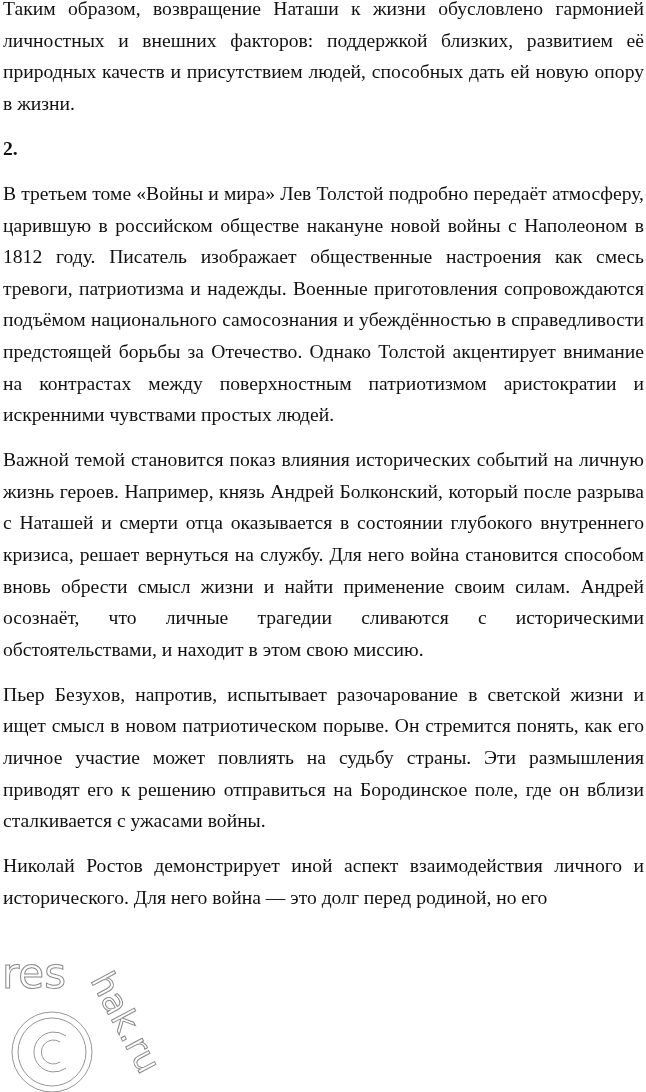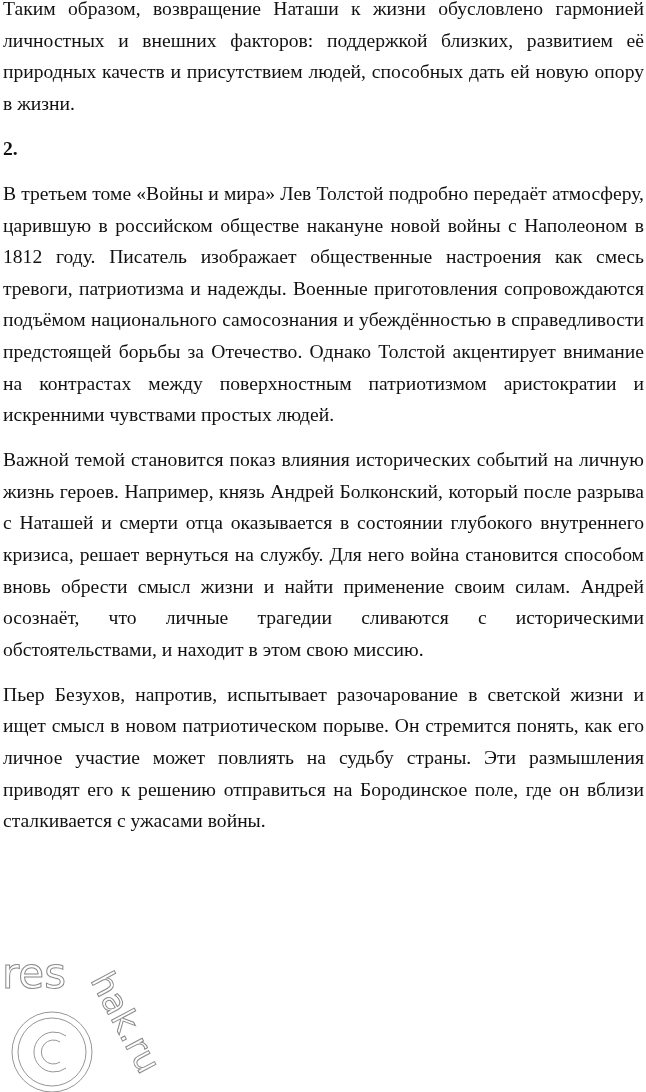--- a/index.html
+++ b/index.html
@@ -42,20 +42,21 @@
 </style>
 </head>
 <body>
 
 <div class="page">
   <p>Таким образом, возвращение Наташи к жизни обусловлено гармонией личностных и внешних факторов: поддержкой близких, развитием её природных качеств и присутствием людей, способных дать ей новую опору в жизни.</p>
   <p class="heading">2.</p>
   <p>В третьем томе «Войны и мира» Лев Толстой подробно передаёт атмосферу, царившую в российском обществе накануне новой войны с Наполеоном в 1812 году. Писатель изображает общественные настроения как смесь тревоги, патриотизма и надежды. Военные приготовления сопровождаются подъёмом национального самосознания и убеждённостью в справедливости предстоящей борьбы за Отечество. Однако Толстой акцентирует внимание на контрастах между поверхностным патриотизмом аристократии и искренними чувствами простых людей.</p>
   <p>Важной темой становится показ влияния исторических событий на личную жизнь героев. Например, князь Андрей Болконский, который после разрыва с Наташей и смерти отца оказывается в состоянии глубокого внутреннего кризиса, решает вернуться на службу. Для него война становится способом вновь обрести смысл жизни и найти применение своим силам. Андрей осознаёт, что личные трагедии сливаются с историческими обстоятельствами, и находит в этом свою миссию.</p>
   <p>Пьер Безухов, напротив, испытывает разочарование в светской жизни и ищет смысл в новом патриотическом порыве. Он стремится понять, как его личное участие может повлиять на судьбу страны. Эти размышления приводят его к решению отправиться на Бородинское поле, где он вблизи сталкивается с ужасами войны.</p>
+  <p>Николай Ростов демонстрирует иной аспект взаимодействия личного и исторического. Для него война — это долг перед родиной, но его</p>
 </div>
 
 <div class="watermark">
   <svg width="200" height="140" viewBox="0 0 200 140" xmlns="http://www.w3.org/2000/svg">
     <g fill="none" stroke="#8a8a8a" stroke-width="1" opacity="0.9">
 
       <circle cx="58" cy="92" r="40"></circle>
       <circle cx="58" cy="92" r="34"></circle>
       <path d="M72 76 A20 20 0 1 0 72 108"></path>
       <path d="M66 82 A12 12 0 1 0 66 102"></path>

